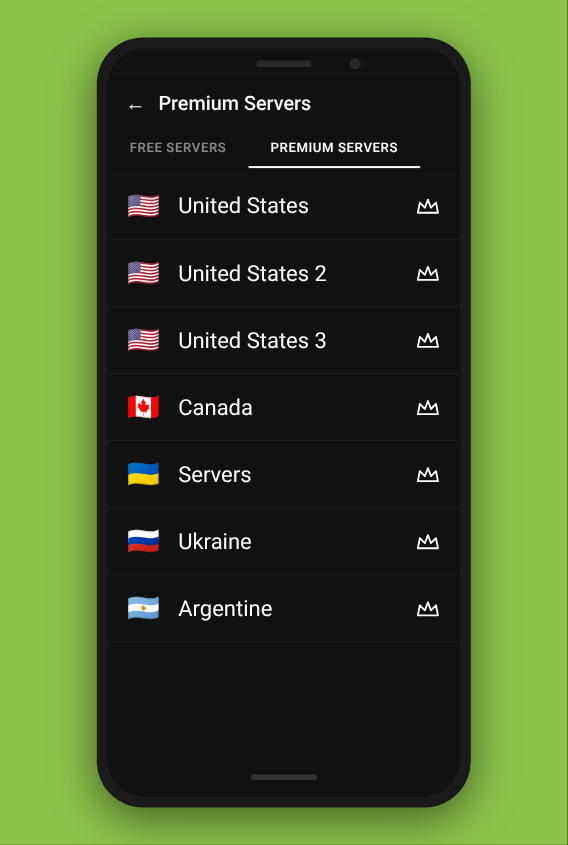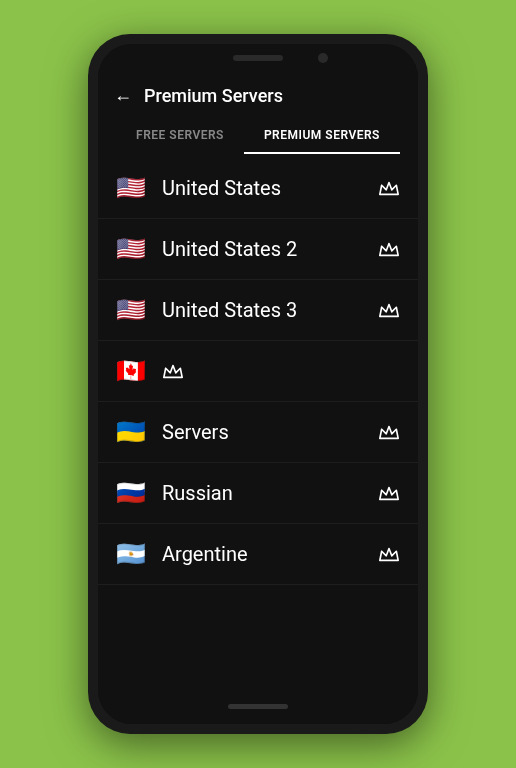--- a/index.html
+++ b/index.html
@@ -90,21 +90,20 @@
 
     .header-title {
       color: #ffffff;
       font-size: 18px;
       font-weight: 500;
     }
 
     
     .tabs {
       display: flex;
-      justify-content: center;
       background: #111111;
       padding-bottom: 0;
     }
 
     .tab {
       padding: 10px 20px;
       font-size: 12px;
       font-weight: 600;
       letter-spacing: 0.5px;
       cursor: pointer;
@@ -208,34 +207,35 @@
           </div>
           <div class="server-item">
             <span class="flag-emoji">🇺🇸</span>
             <span class="server-name">United States 3</span>
             <svg viewBox="0 0 24 18" class="crown-svg">
               <path d="M2 16h20l-2-10-5 5-3-8-3 8-5-5z" fill="none" stroke="white" stroke-width="1.8" stroke-linejoin="round" stroke-linecap="round"></path>
             </svg>
           </div>
           <div class="server-item">
             <span class="flag-emoji">🇨🇦</span>
+            <span class="server-name">Canada</span>
             <svg viewBox="0 0 24 18" class="crown-svg">
               <path d="M2 16h20l-2-10-5 5-3-8-3 8-5-5z" fill="none" stroke="white" stroke-width="1.8" stroke-linejoin="round" stroke-linecap="round"></path>
             </svg>
           </div>
           <div class="server-item">
             <span class="flag-emoji">🇺🇦</span>
             <span class="server-name">Servers</span>
             <svg viewBox="0 0 24 18" class="crown-svg">
               <path d="M2 16h20l-2-10-5 5-3-8-3 8-5-5z" fill="none" stroke="white" stroke-width="1.8" stroke-linejoin="round" stroke-linecap="round"></path>
             </svg>
           </div>
           <div class="server-item">
             <span class="flag-emoji">🇷🇺</span>
-            <span class="server-name">Russian</span>
+            <span class="server-name">Ukraine</span>
             <svg viewBox="0 0 24 18" class="crown-svg">
               <path d="M2 16h20l-2-10-5 5-3-8-3 8-5-5z" fill="none" stroke="white" stroke-width="1.8" stroke-linejoin="round" stroke-linecap="round"></path>
             </svg>
           </div>
           <div class="server-item">
             <span class="flag-emoji">🇦🇷</span>
             <span class="server-name">Argentine</span>
             <svg viewBox="0 0 24 18" class="crown-svg">
               <path d="M2 16h20l-2-10-5 5-3-8-3 8-5-5z" fill="none" stroke="white" stroke-width="1.8" stroke-linejoin="round" stroke-linecap="round"></path>
             </svg>

